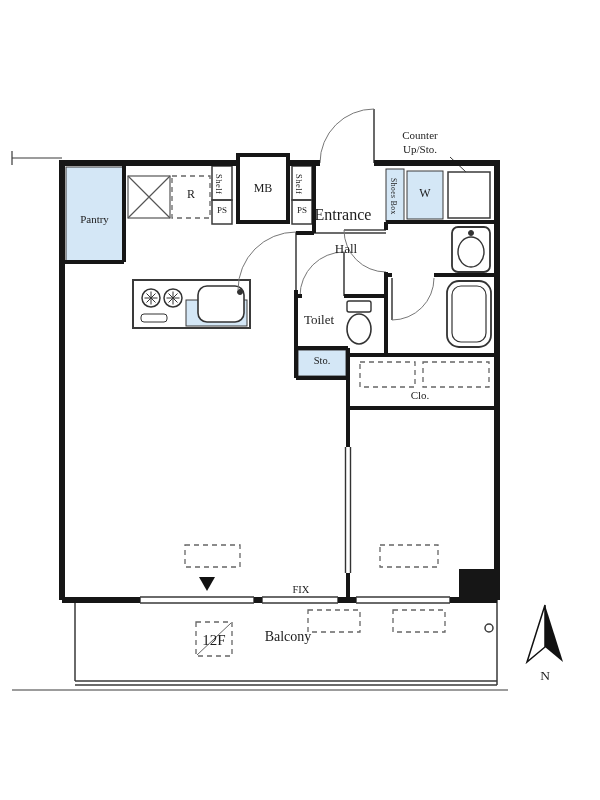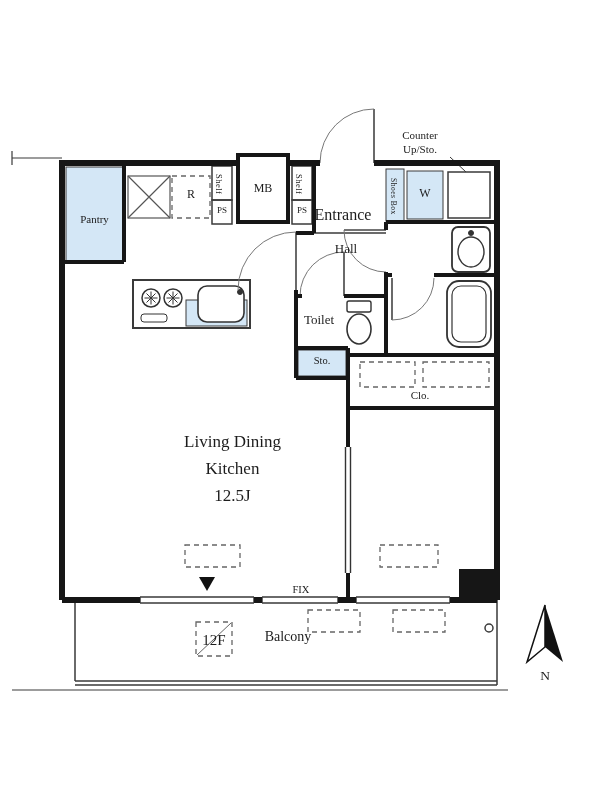--- a/index.html
+++ b/index.html
@@ -131,19 +131,18 @@
 <div class="label vtext" style="left:294px;top:168px;height:32px;font-size:8.5px;">Shelf</div>
 <div class="label" style="left:292px;top:205px;width:20px;font-size:9px;">PS</div>
 <div class="label" style="left:305px;top:191px;width:76px;font-size:16px;margin-top:14px;">Entrance</div>
 <div class="label vtext" style="left:389px;top:172px;height:48px;font-size:7.5px;">Shoes Box</div>
 <div class="label" style="left:407px;top:186px;width:36px;font-size:12px;">W</div>
 <div class="label" style="left:384px;top:128px;width:72px;font-size:11px;line-height:1.3;"><span>Counter</span><br><span>Up/Sto.</span></div>
 <div class="label" style="left:318px;top:241px;width:56px;font-size:13px;">Hall</div>
 <div class="label" style="left:294px;top:312px;width:50px;font-size:13px;">Toilet</div>
 <div class="label" style="left:298px;top:355px;width:48px;font-size:10.5px;">Sto.</div>
 <div class="label" style="left:392px;top:389px;width:56px;font-size:11px;">Clo.</div>
-<div class="label" style="left:150px;top:428px;width:165px;font-size:17px;line-height:1.6;"><span>Living Dining</span><br><span>Kitchen</span><br><span>12.5J</span></div>
 <div class="label" style="left:282px;top:584px;width:38px;font-size:10.5px;">FIX</div>
 <div class="label" style="left:243px;top:629px;width:90px;font-size:14px;">Balcony</div>
 <div class="label" style="left:198px;top:631px;width:32px;font-size:15px;">12F</div>
 <div class="label" style="left:534px;top:668px;width:22px;font-size:13.5px;">N</div>
 
 </div>
 
 </body></html>

